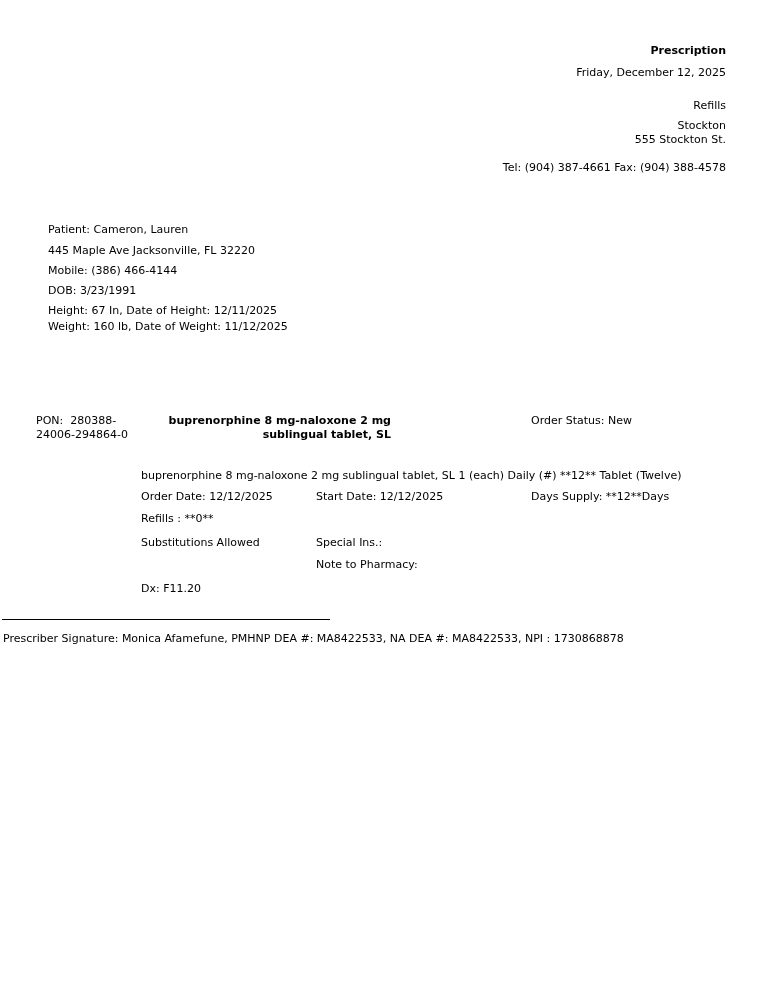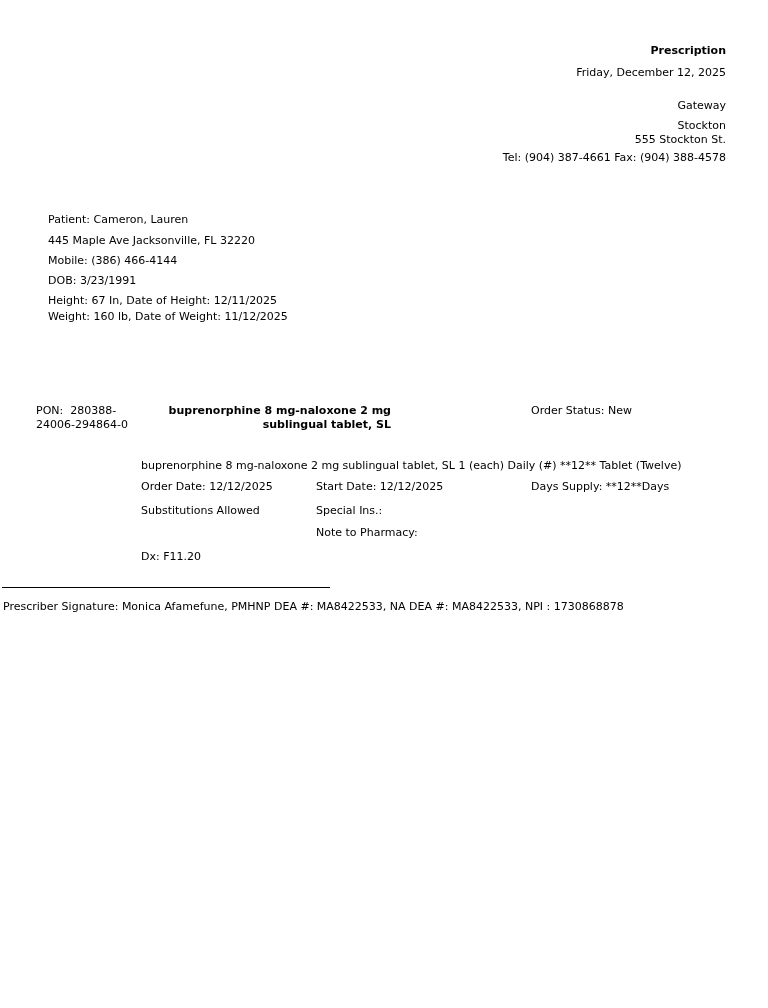--- a/index.html
+++ b/index.html
@@ -20,21 +20,21 @@
     font-size: 11px;
     line-height: 14px;
   }
   .center { text-align: right; }
 
   
   .doc-title      { margin-top: 44px; font-weight: bold; }
   .doc-date       { margin-top: 8px; }
   .clinic-org     { margin-top: 19px; }
   .clinic-site    { margin-top: 6px; }
-  .clinic-telfax  { margin-top: 4px; padding-left: 46px; }
+  .clinic-telfax  { margin-top: 14px; padding-left: 46px; }
 
   
   .patient-name    { margin: 48px 0 0 48px; font-weight: normal; }
   .patient-line    { margin: 6px 0 0 48px; }
   .patient-addr    { margin-top: 7px; }
   .patient-height  { margin-top: 6px; }
   .patient-weight  { margin-top: 2px; }
   .patient-allerg  { margin: 8px 0 0 11px; }
 
   
@@ -73,21 +73,21 @@
   .prescriber-line { margin: 12px 0 0 3px; white-space: nowrap; }
 </style>
 </head>
 <body>
 
 <div class="page">
 
   <div class="center">
     <div class="doc-title">Prescription</div>
     <div class="doc-date">Friday, December 12, 2025</div>
-    <div class="clinic-org">Gateway</div>
+    <div class="clinic-org">Refills</div>
     <div class="clinic-site">Stockton</div>
     <div>555 Stockton St.</div>
     <div class="clinic-telfax">Tel: (904) 387-4661 Fax: (904) 388-4578</div>
   </div>
 
   <div>
     <div class="patient-name">Patient: Cameron, Lauren</div>
     <div class="patient-line patient-addr">445 Maple Ave Jacksonville, FL 32220</div>
     <div class="patient-line">Mobile: (386) 466-4144</div>
     <div class="patient-line">DOB: 3/23/1991</div>
@@ -104,20 +104,21 @@
 
     <div class="order-detail">
       <div class="sig-text">buprenorphine 8 mg-naloxone 2 mg sublingual tablet, SL 1 (each) Daily (#) **12** Tablet (Twelve)</div>
 
       <div class="dates-row">
         <div>Order Date: 12/12/2025</div>
         <div>Start Date: 12/12/2025</div>
         <div>Days Supply: **12**Days</div>
       </div>
 
+      <div class="refills-row">Refills : **0**</div>
 
       <div class="subs-row">
         <div>Substitutions Allowed</div>
         <div>Special Ins.:</div>
       </div>
 
       <div class="note-row">Note to Pharmacy:</div>
 
       <div class="dx-row">Dx: F11.20</div>
     </div>

